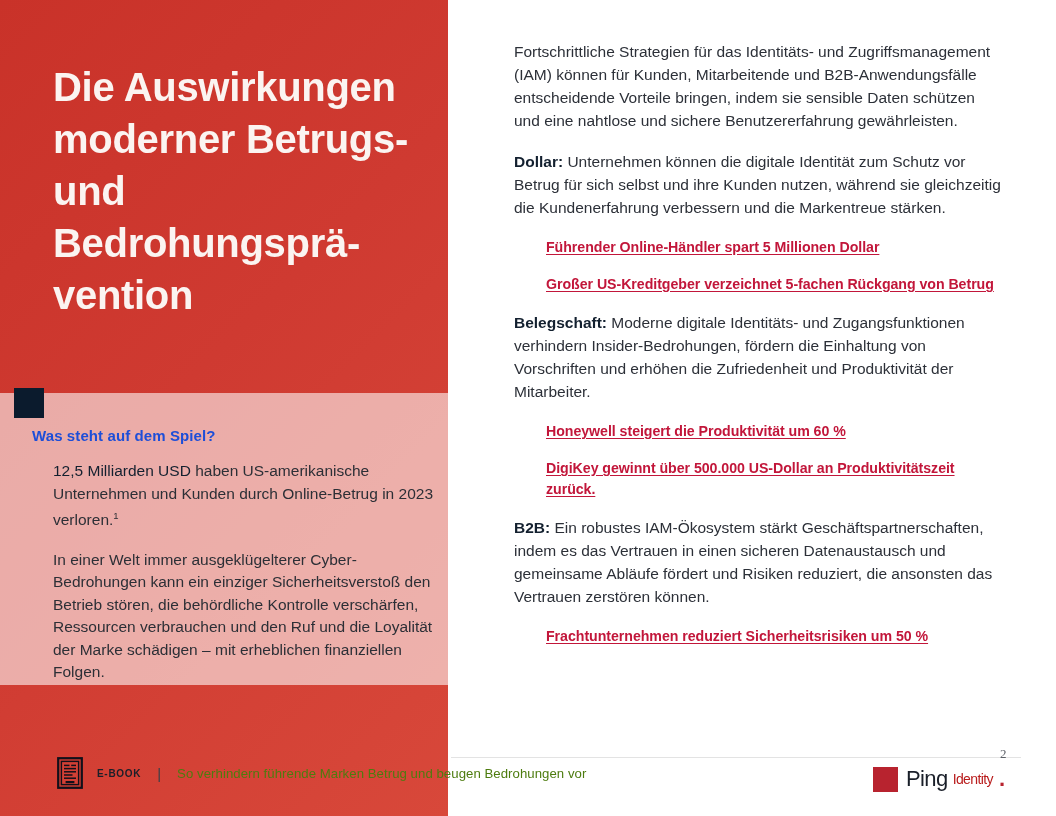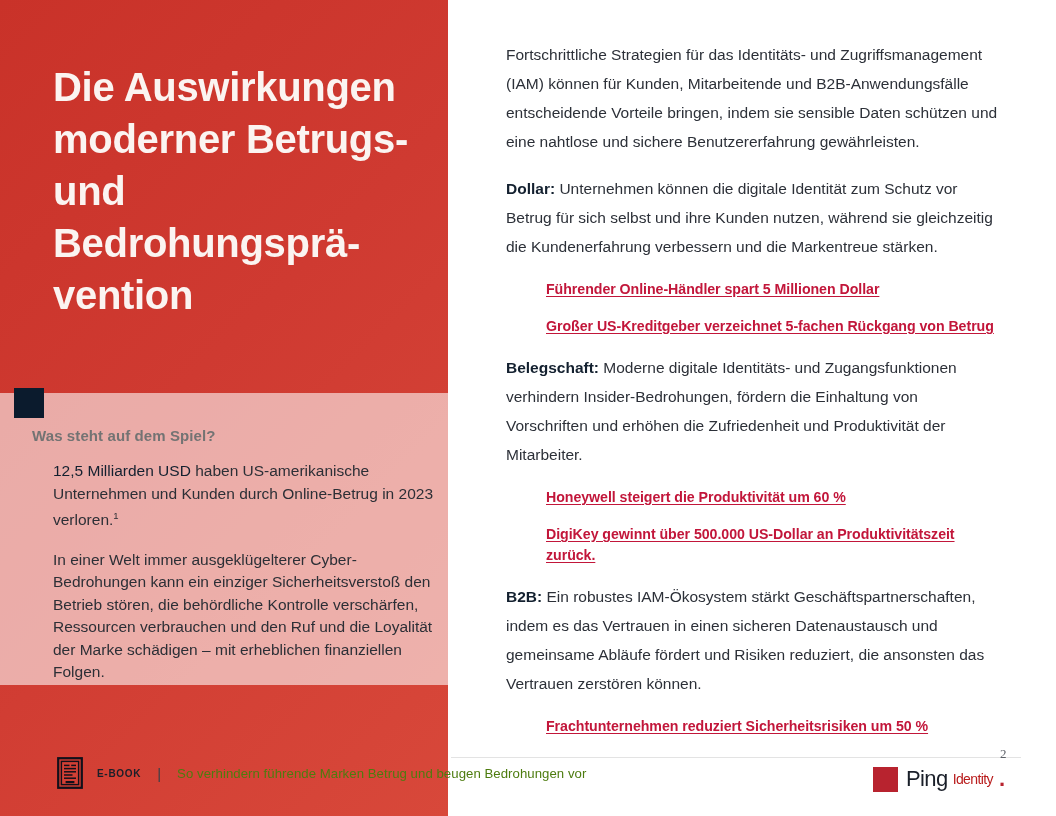--- a/index.html
+++ b/index.html
@@ -60,21 +60,21 @@
     width: 30px;
     height: 30px;
     background: #0b1b2d;
   }
 
   .stake-heading {
     position: absolute;
     left: 32px;
     top: 427px;
     width: 400px;
-    color: #737373;
+    color: #1d4ed8;
     font-size: 15px;
     font-weight: bold;
     letter-spacing: 0.1px;
   }
 
   .stake-body {
     position: absolute;
     left: 53px;
     top: 460px;
     width: 385px;
@@ -88,24 +88,24 @@
   .stake-body sup { font-size: 9.5px; vertical-align: super; }
 
   
   .right-col {
     position: absolute;
     left: 498px;
     top: 40px;
     width: 505px;
   }
   .right-col p.body {
-    margin: 0 0 18px 8px;
+    margin: 0 0 18px 16px;
     color: #2c3038;
     font-size: 15.5px;
-    line-height: 29px;
+    line-height: 23px;
   }
   .right-col p.body b { color: #13202f; font-weight: bold; }
 
   .link-block {
     margin: 0 0 16px 0;
     padding-left: 48px;
   }
   .link-block:last-child { margin-bottom: 0; }
   a.doc-link {
     color: #c2163a;

